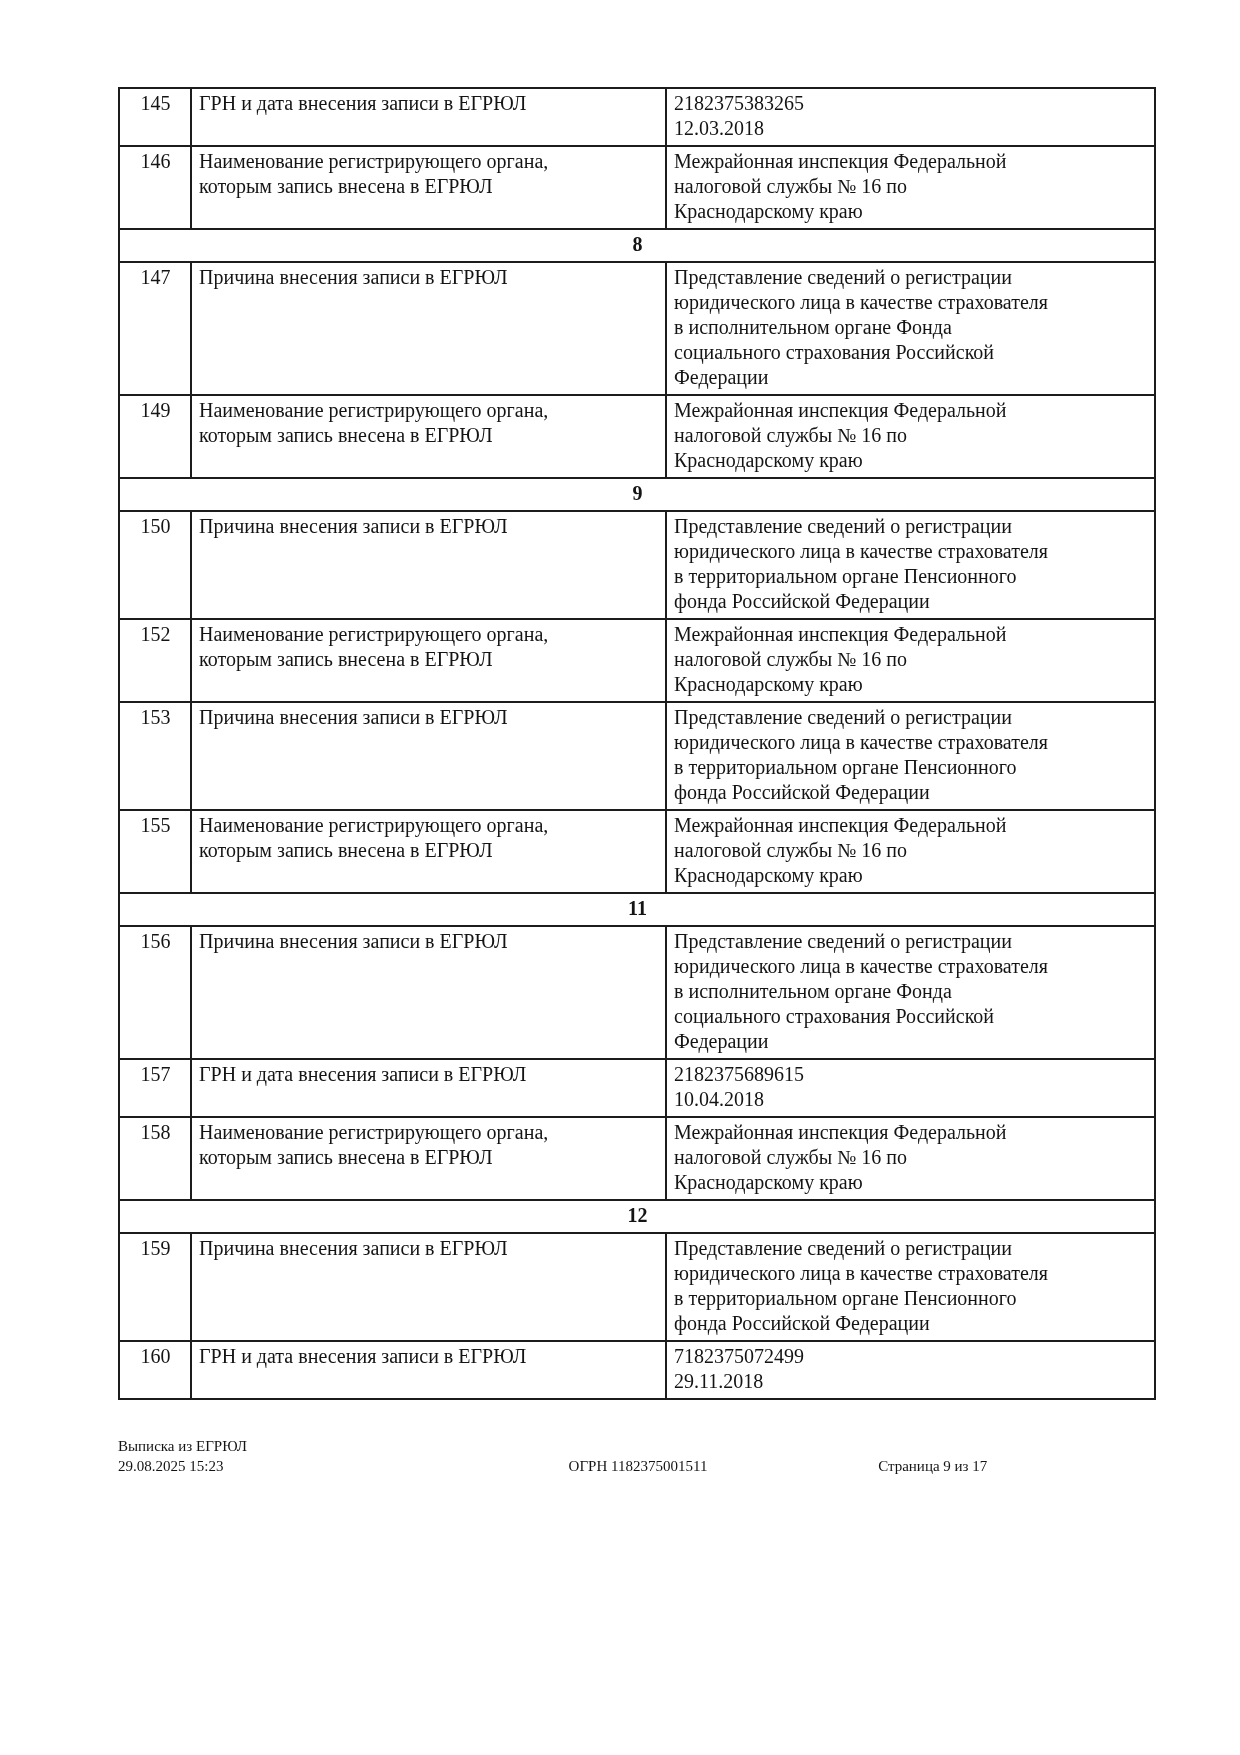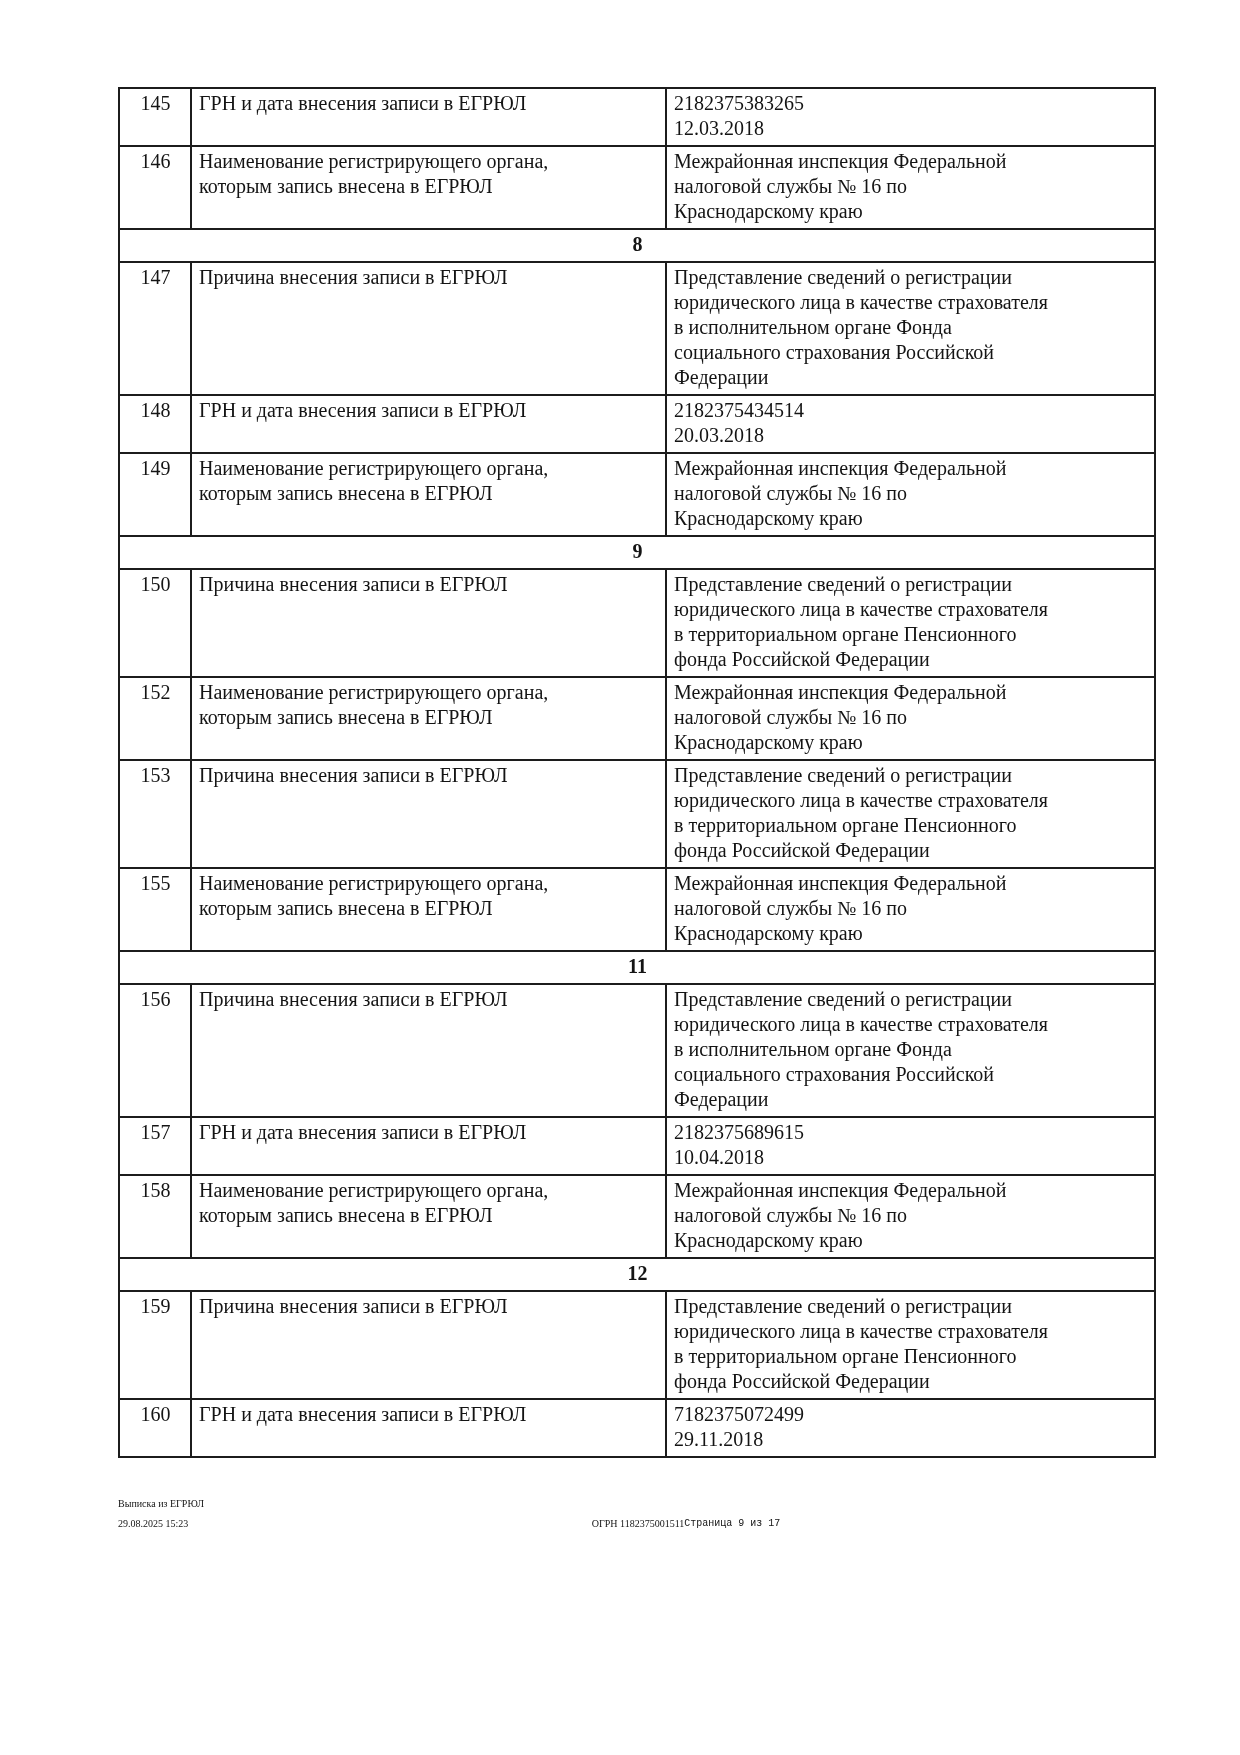--- a/index.html
+++ b/index.html
@@ -48,27 +48,27 @@
     text-align: center;
     font-weight: bold;
     white-space: normal;
     padding: 2px 4px 4px 4px;
   }
   .footer {
     width: 1040px;
     margin: 36px 0 0 118px;
     display: flex;
     align-items: flex-end;
-    font-size: 10px;
+    font-size: 15px;
     line-height: 20px;
     color: #141414;
   }
   .f-left   { flex: 1 1 0; text-align: left; }
   .f-center { flex: 0 0 auto; text-align: left; }
-  .f-right  { flex: 1 1 0; text-align: left; font-family: Liberation Mono, monospace; }
+  .f-right  { flex: 1 1 0; text-align: center; }
 </style>
 </head>
 <body>
 
 <div class="page">
 
   <table class="egrul">
     <colgroup>
       <col class="col-num">
       <col class="col-label">
@@ -98,26 +98,20 @@
   <tr>
     <td class="c-num">147</td>
     <td class="c-label">Причина внесения записи в ЕГРЮЛ</td>
     <td class="c-value">Представление сведений о регистрации
 юридического лица в качестве страхователя
 в исполнительном органе Фонда
 социального страхования Российской
 Федерации</td>
   </tr>
 
-  <tr>
-    <td class="c-num">148</td>
-    <td class="c-label">ГРН и дата внесения записи в ЕГРЮЛ</td>
-    <td class="c-value">2182375434514
-20.03.2018</td>
-  </tr>
 
   <tr>
     <td class="c-num">149</td>
     <td class="c-label">Наименование регистрирующего органа,
 которым запись внесена в ЕГРЮЛ</td>
     <td class="c-value">Межрайонная инспекция Федеральной
 налоговой службы № 16 по
 Краснодарскому краю</td>
   </tr>
 

